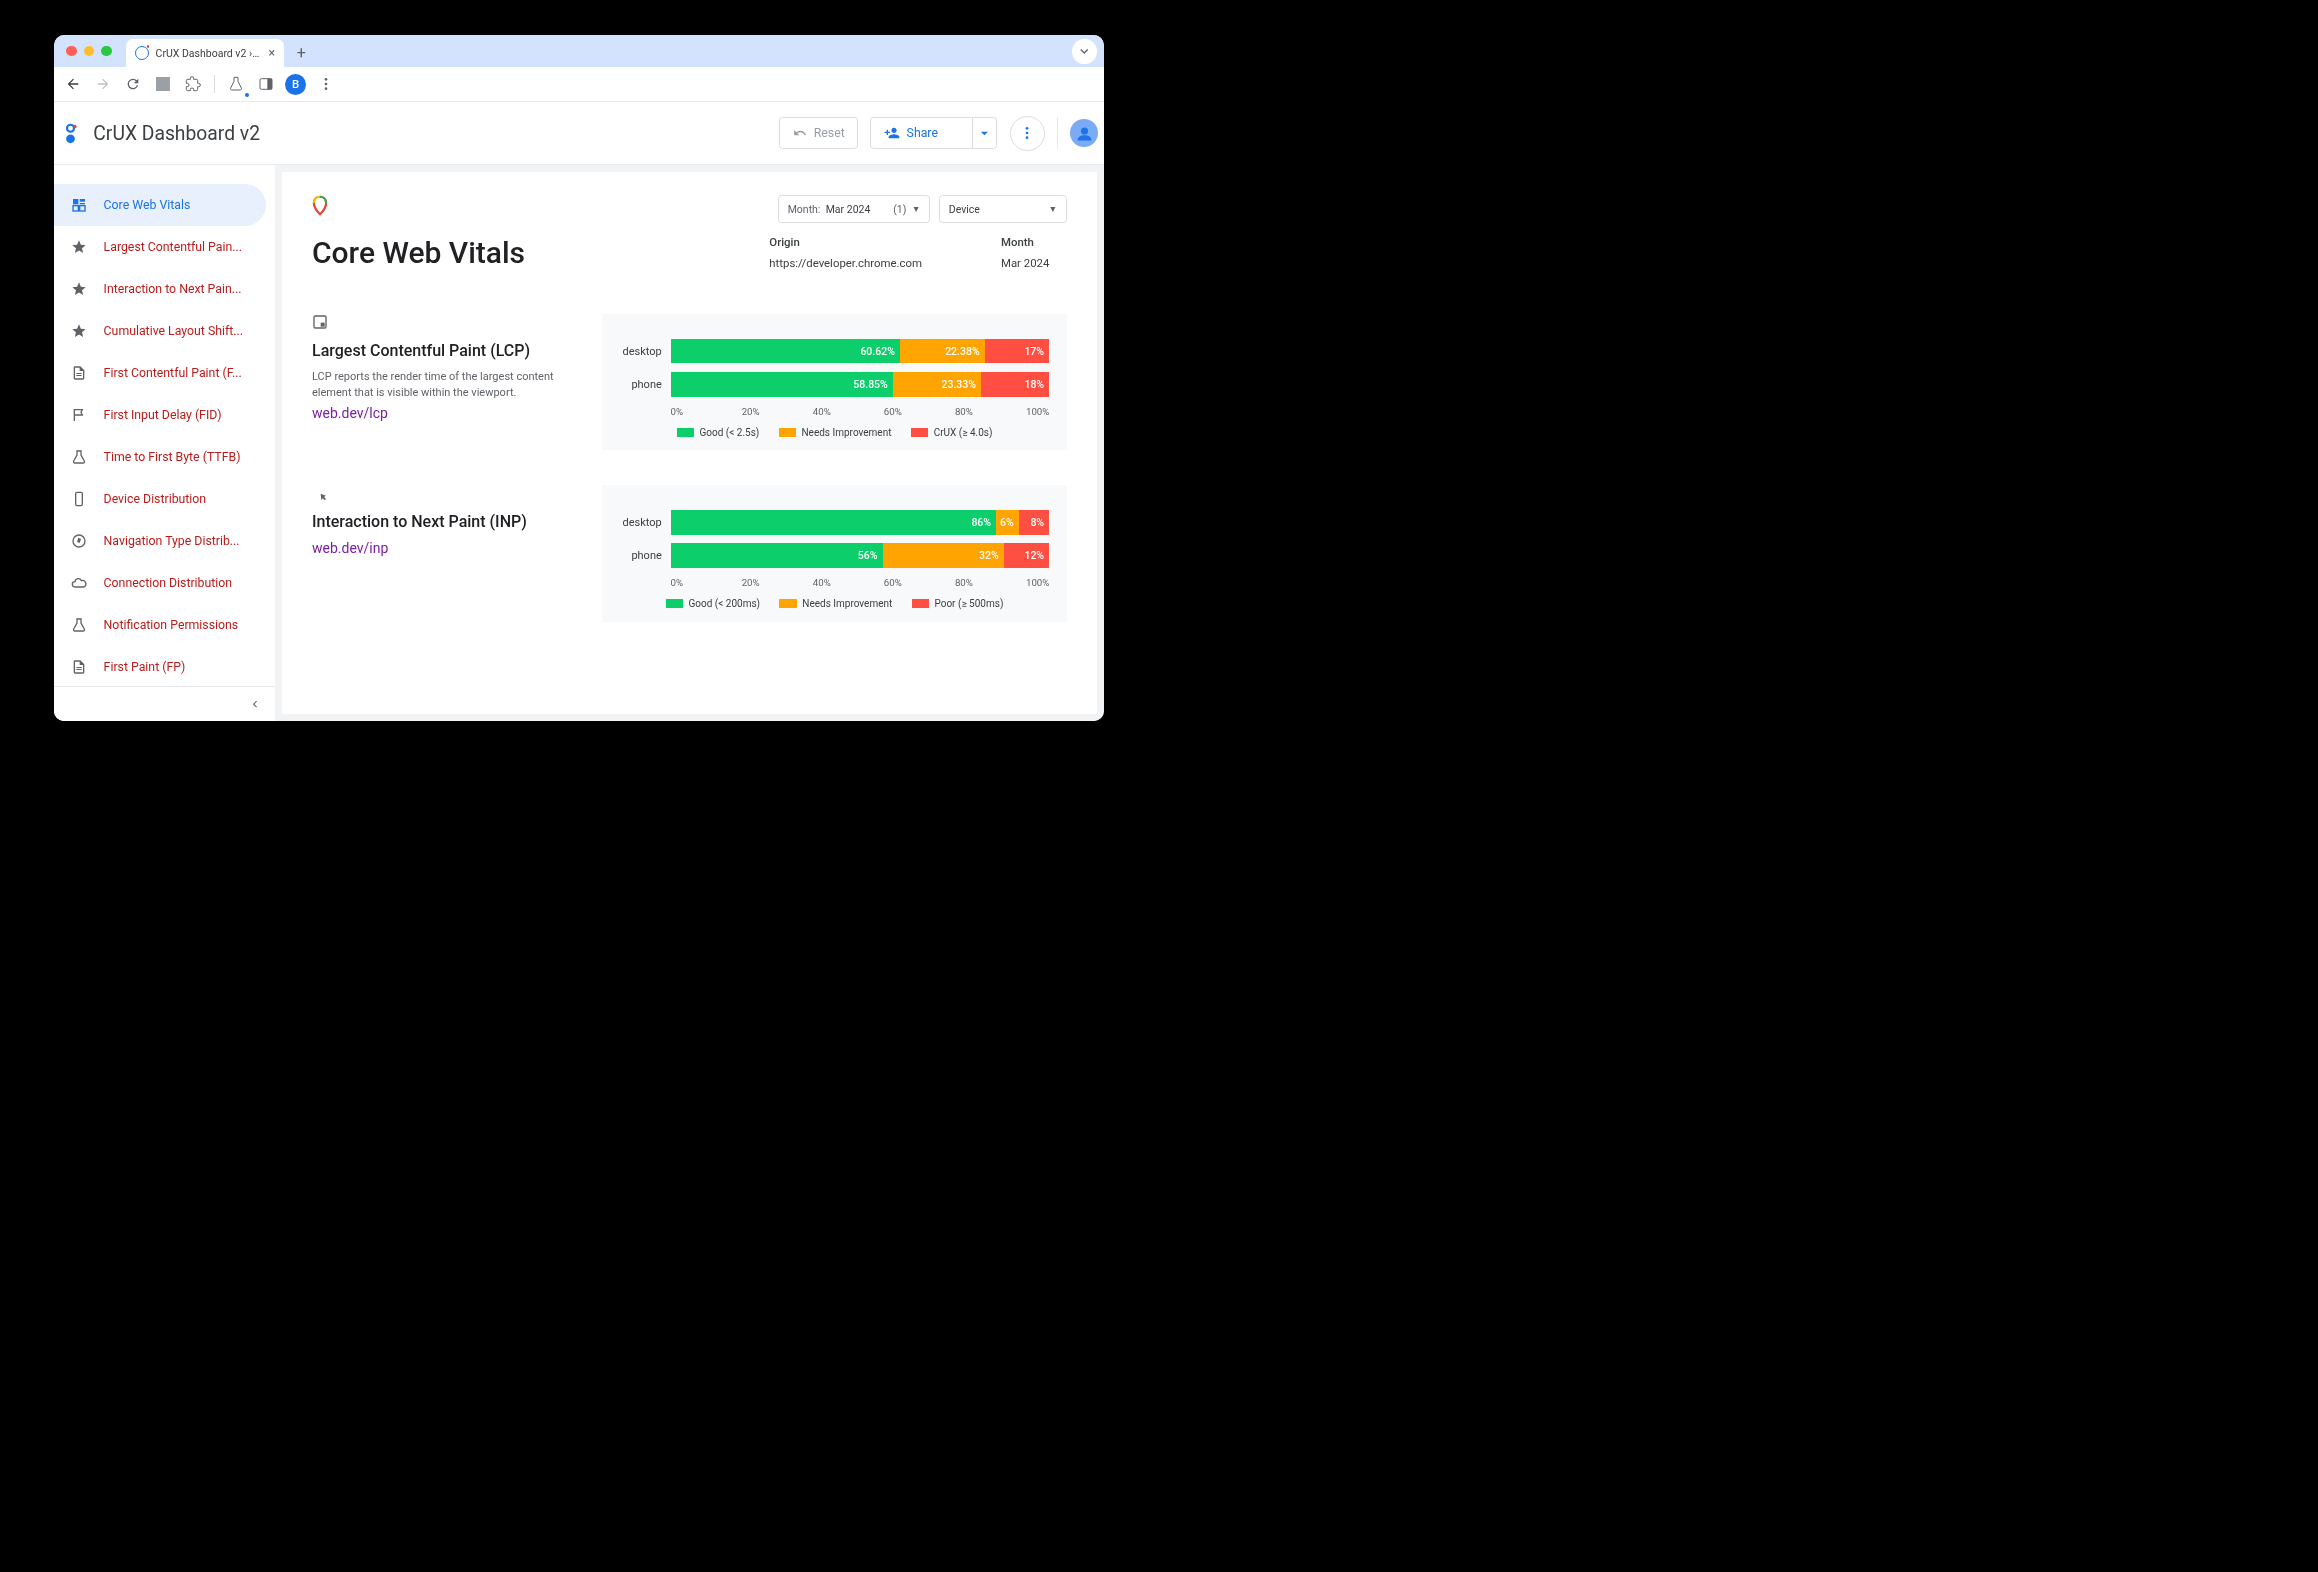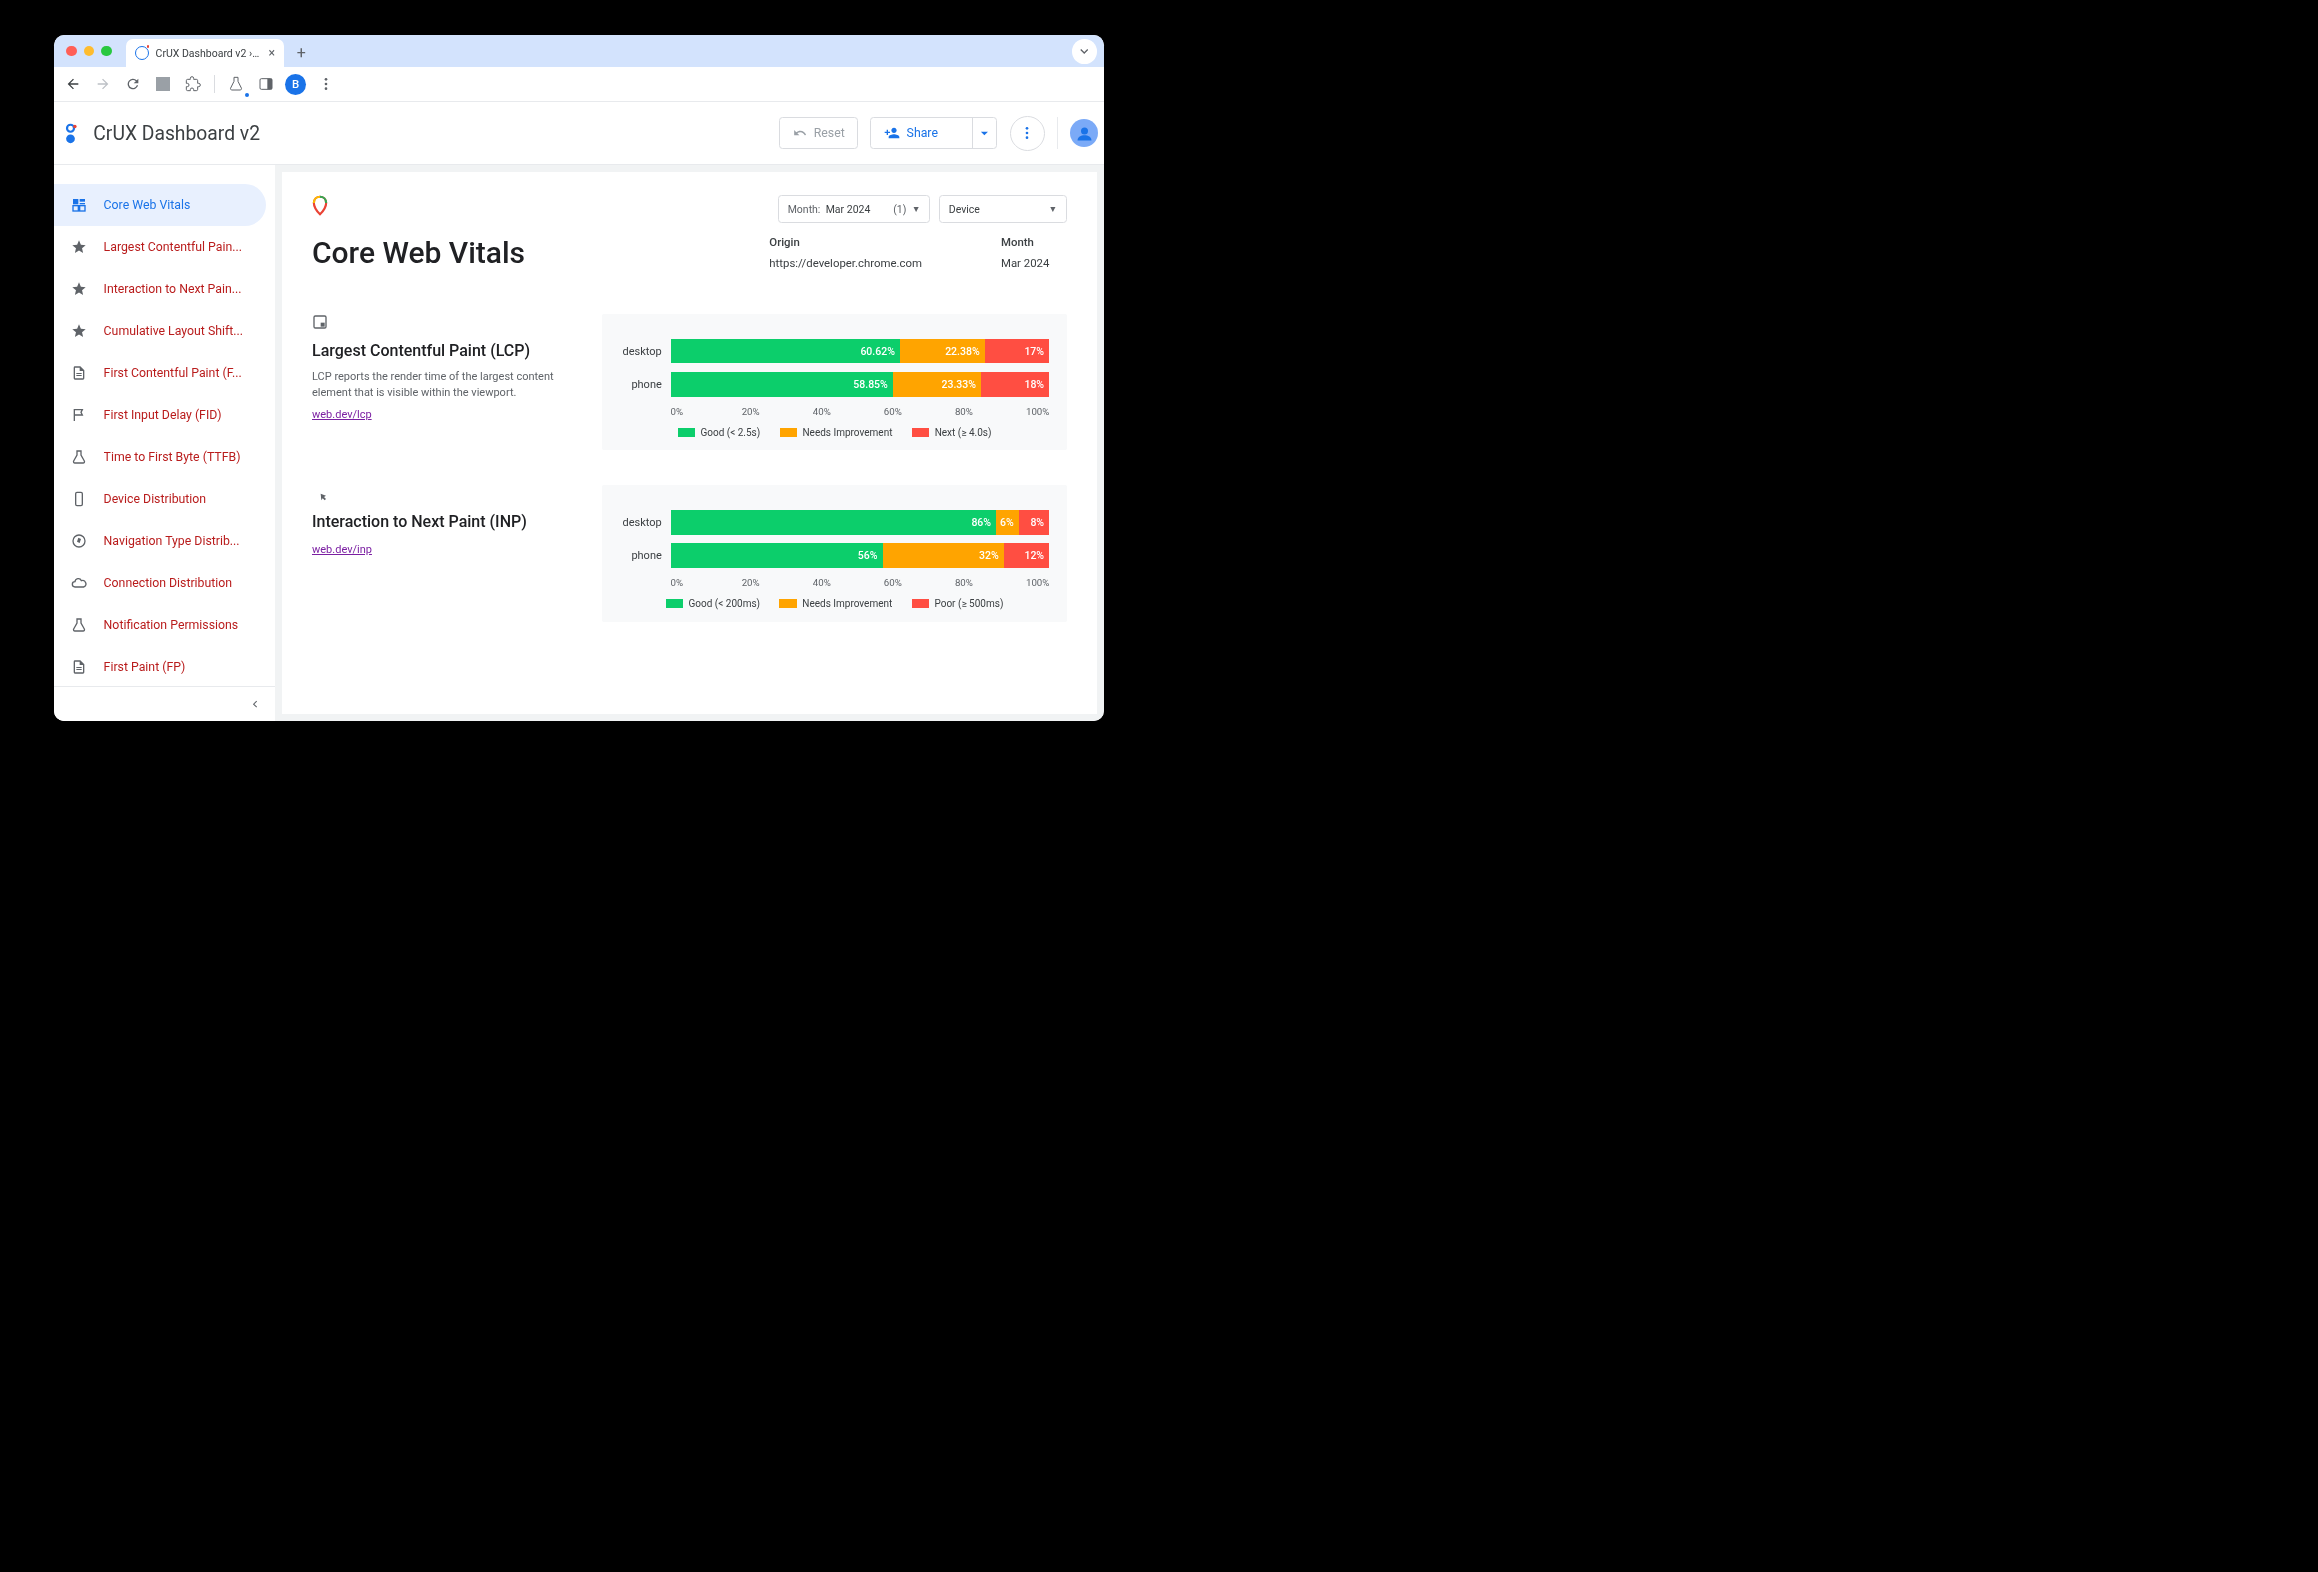--- a/index.html
+++ b/index.html
@@ -72,21 +72,21 @@
 .meta { display:flex; gap:79px; margin-left:auto; padding-right:17.6px; }
 .metacol { font-size:11.4px; }
 .metacol .k { color:#3c4043; font-weight:500; margin-bottom:7px; }
 .metacol .v { color:#3c4043; }
 
 .metric { display:flex; gap:35px; margin-bottom:35px; align-items:flex-start; }
 .mleft { width:255px; padding-top:0; }
 .mic { color:#5f6368; margin-bottom:10.5px; }
 .mtitle { font-size:16px; font-weight:500; color:#202124; margin-bottom:8.8px; }
 .mdesc { font-size:11px; color:#5f6368; line-height:1.5; margin-bottom:3.5px; }
-.mlink { font-size:11px; color:#7b1fa2; text-decoration:underline; cursor:pointer; }
+.mlink { font-size:14px; color:#7b1fa2; cursor:pointer; }
 .mright { flex:1; background:#f8f9fa; padding:24.6px 17.6px 12.3px 17.6px; border-radius:1.8px; }
 
 .bars { }
 .barrow { display:flex; align-items:center; margin-bottom:8.8px; }
 .barlbl { width:51px; text-align:right; font-size:11px; color:#3c4043; padding-right:8.8px; }
 .bartrack { flex:1; height:24.6px; display:flex; }
 .seg { height:100%; display:flex; align-items:center; justify-content:flex-end; padding-right:5.3px; color:#fff; font-size:10.5px; font-weight:500; }
 .seg.g{background:#0cce6b}.seg.y{background:#ffa400}.seg.r{background:#ff4e42}
 
 .axis { display:flex; margin-left:51px; font-size:9.7px; color:#5f6368; margin-top:3.5px; }
@@ -406,21 +406,21 @@
                   <div class="item">
                     <div class="sw g"></div>
                     <span>Good (&lt; 2.5s)</span>
                   </div>
                   <div class="item">
                     <div class="sw y"></div>
                     <span>Needs Improvement</span>
                   </div>
                   <div class="item">
                     <div class="sw r"></div>
-                    <span>Next (≥ 4.0s)</span>
+                    <span>CrUX (≥ 4.0s)</span>
                   </div>
                 </div>
               </div>
             </div>
             <div class="metric">
               <div class="mleft"><div class="mic">
                   <svg width="16" height="16" viewBox="0 0 24 24">
                     <path d="M8 2l3 6M4 8l6 3M13 13l8 3-3 2 3 3-2 2-3-3-2 3z" fill="#5f6368"></path>
                   </svg>
                 </div><div class="mtitle">Interaction to Next Paint (INP)</div><a class="mlink">web.dev/inp</a></div>

